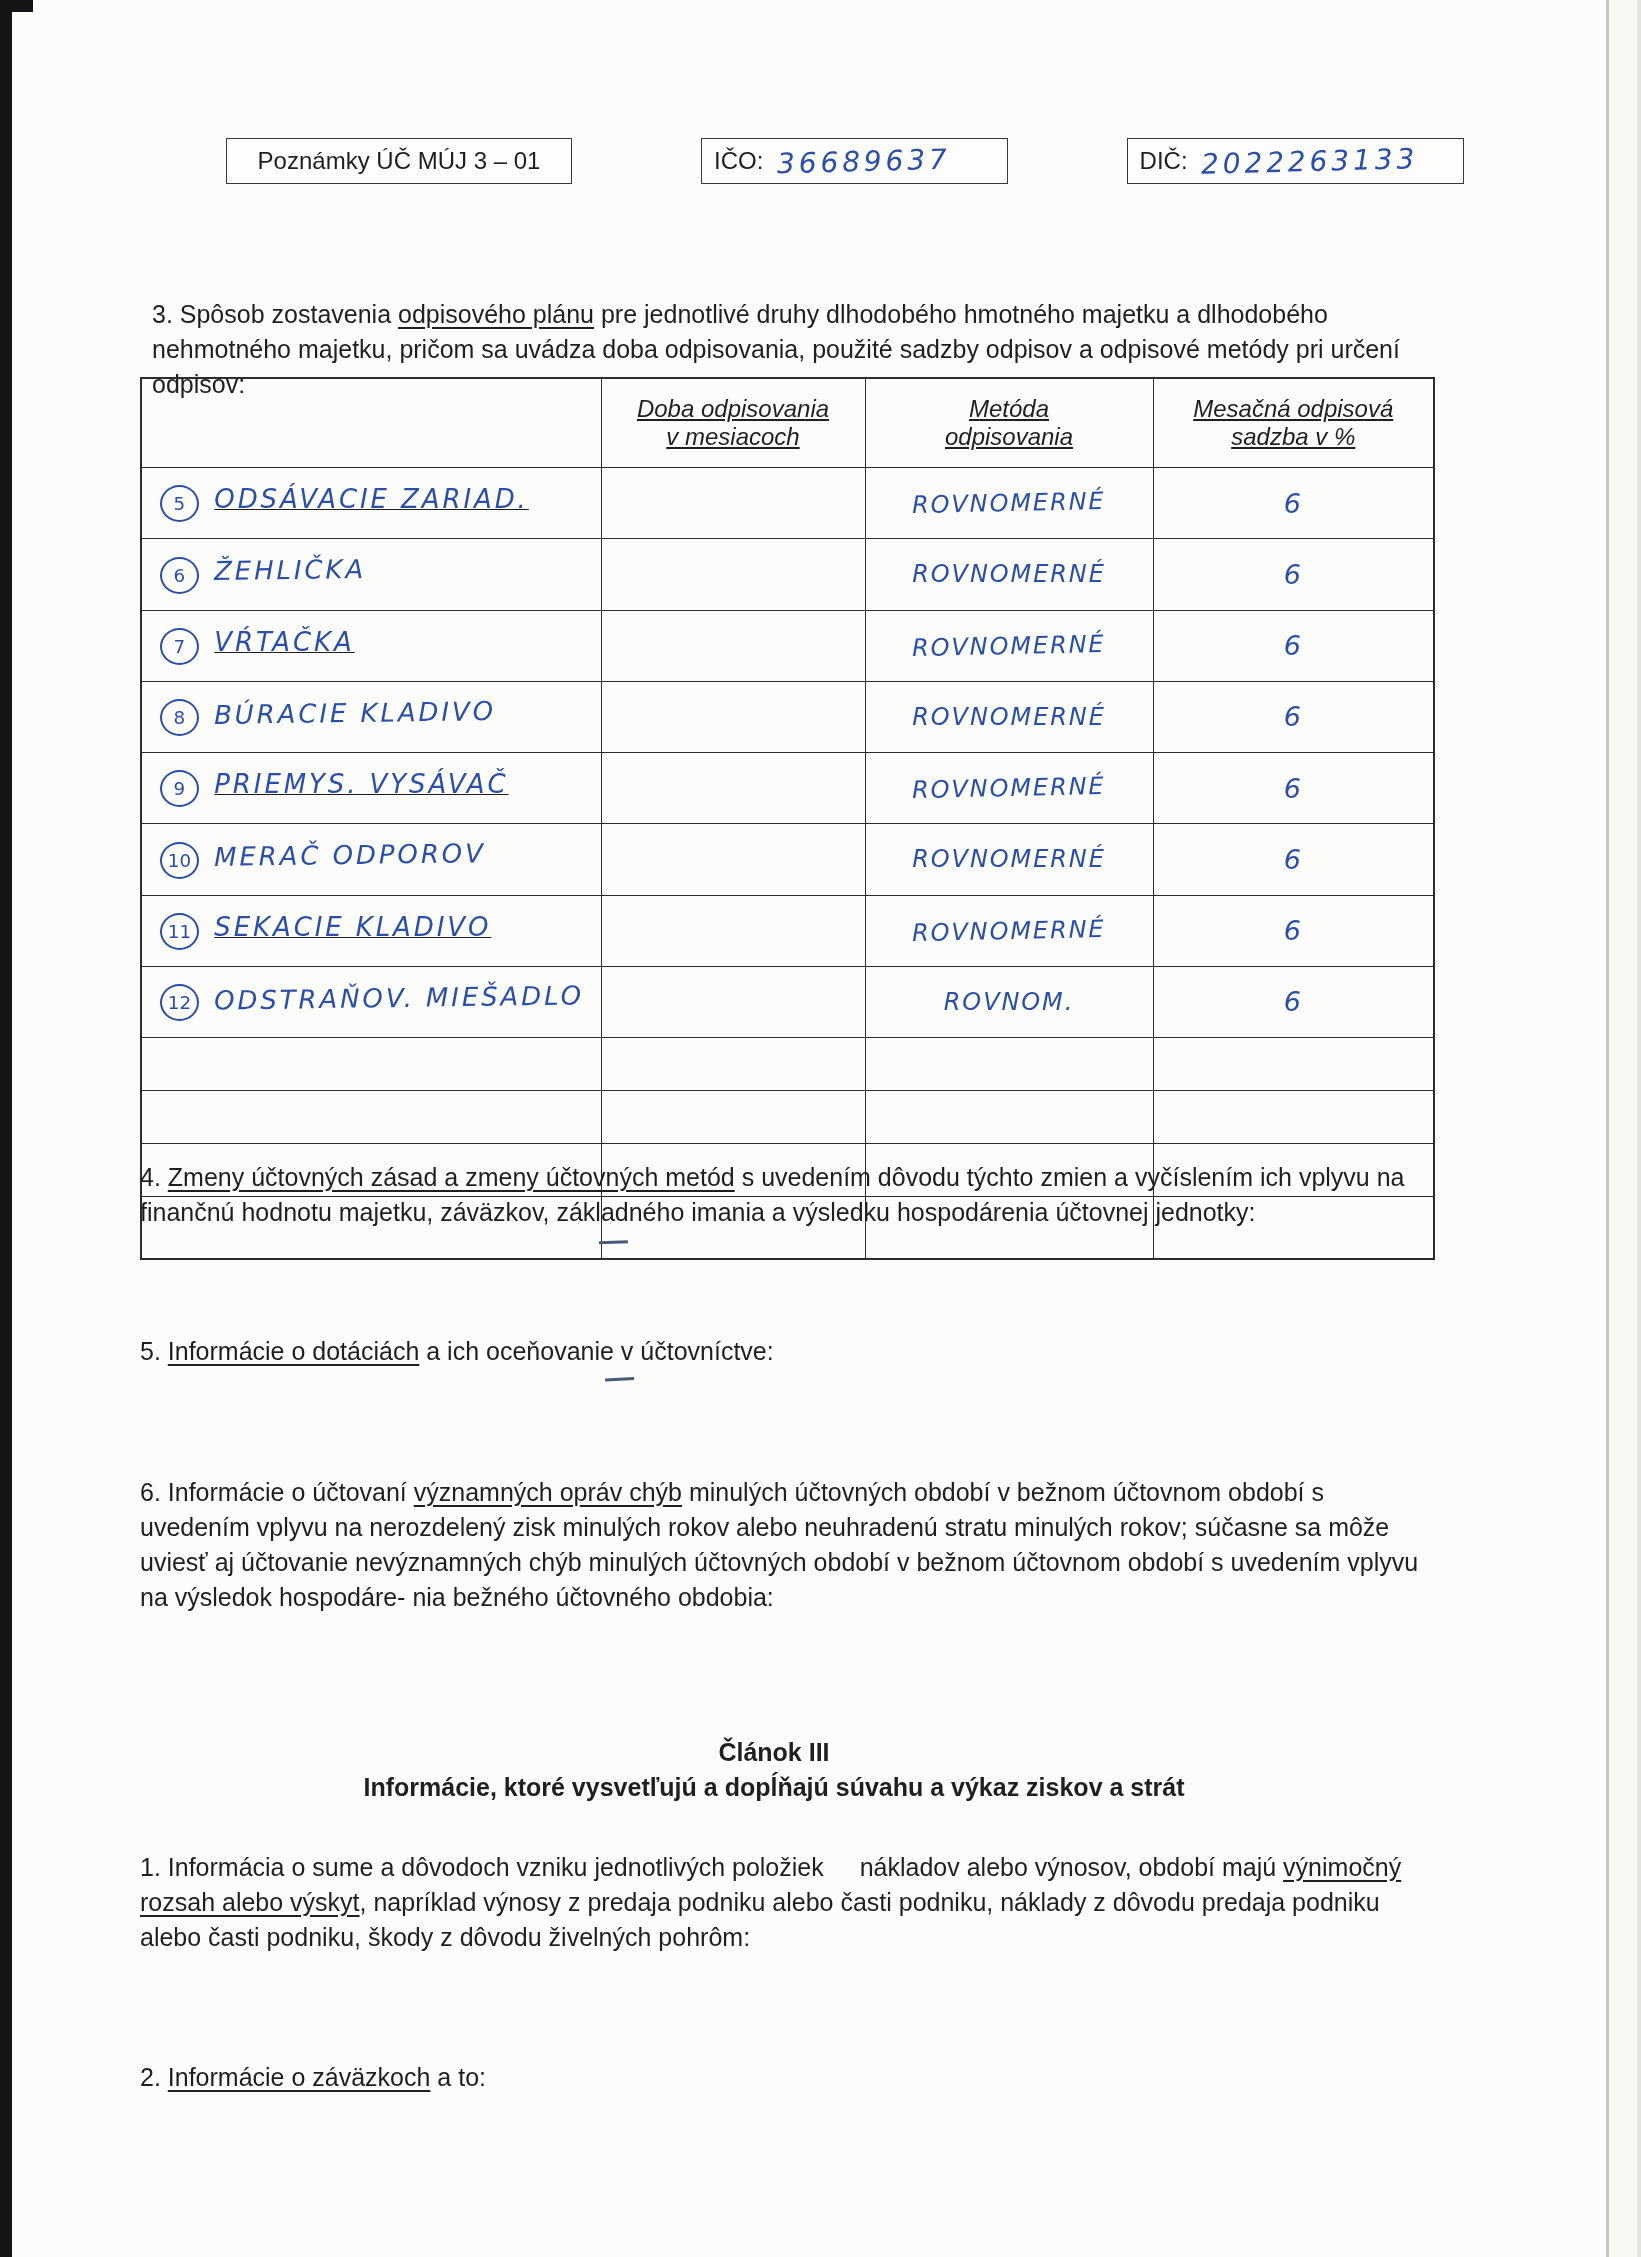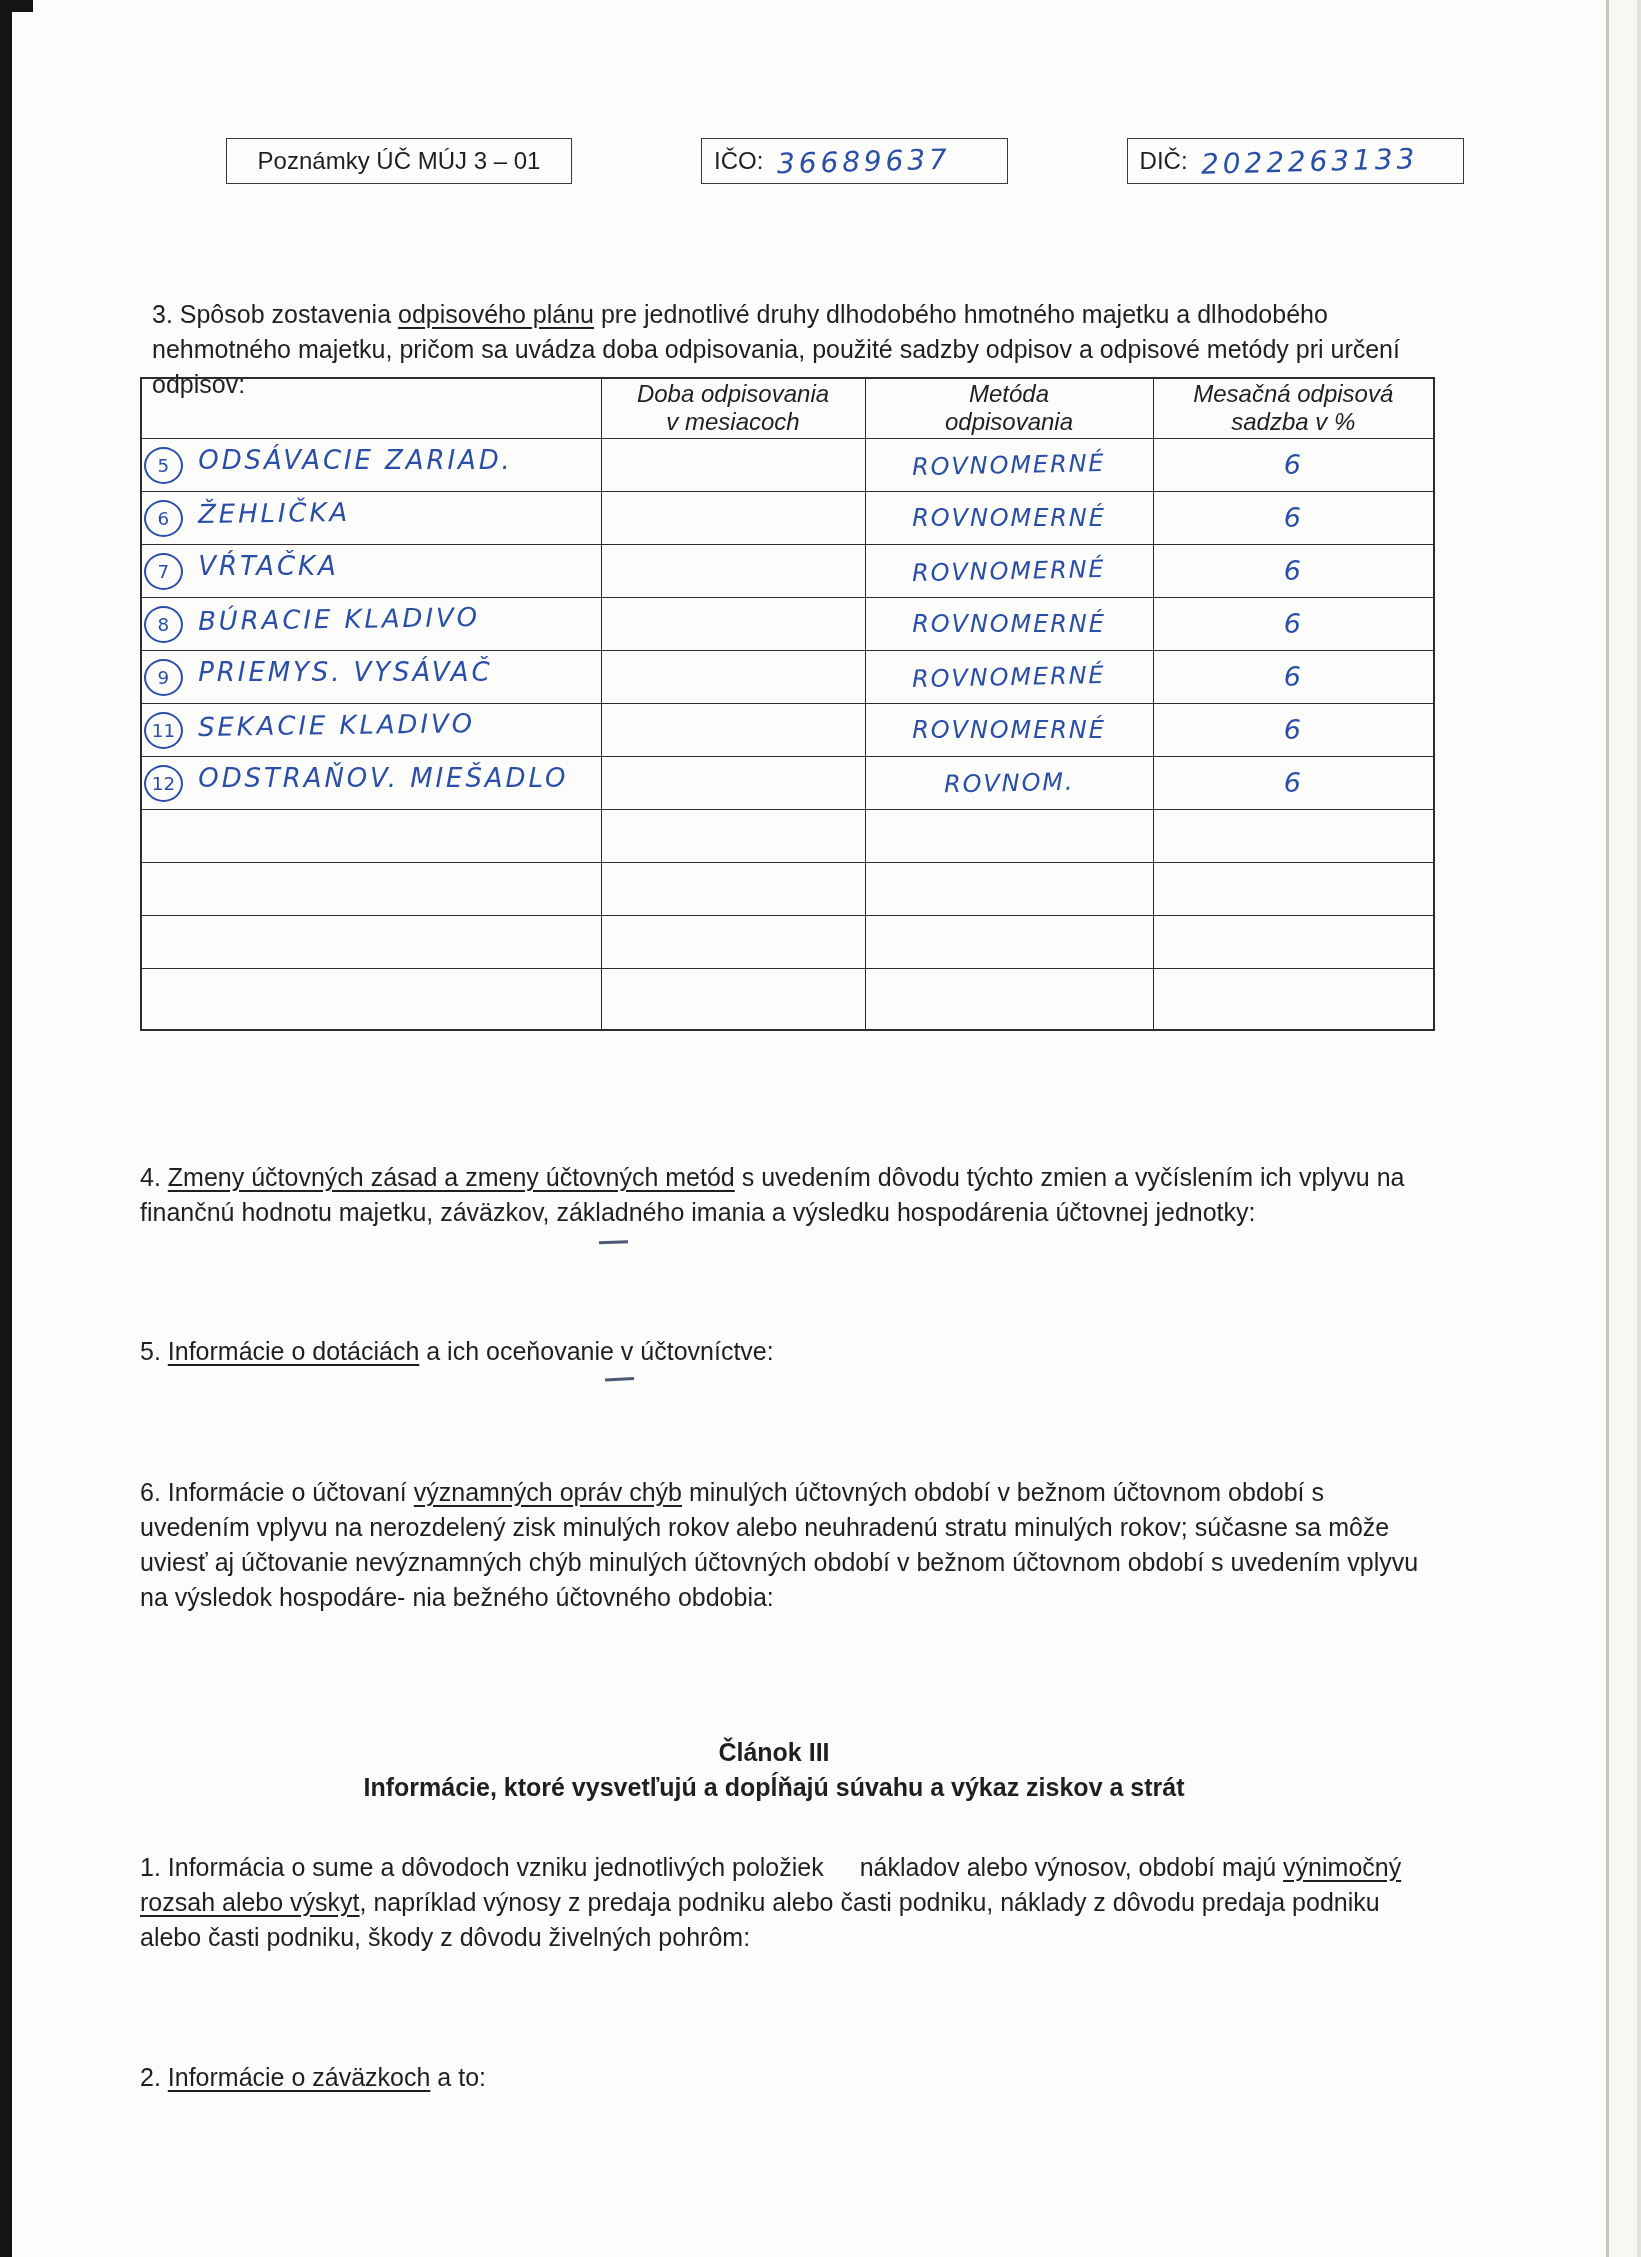--- a/index.html
+++ b/index.html
@@ -53,21 +53,22 @@
   
   table.dep{
     position:absolute;left:140px;top:377px;width:1292px;
     border-collapse:collapse;table-layout:fixed;
     border:2.9px solid #2c2c2c;
   }
   table.dep th, table.dep td{
     border:1.9px solid #2c2c2c;
     box-sizing:border-box;
     vertical-align:middle;
-    padding:0;
+    padding:16px;
+    text-decoration:underline;
   }
   .c-item{width:460px;}
   .c-doba{width:264px;}
   .c-met{width:288px;}
   .c-sad{width:281px;}
   tr.head-row th{
     height:60px;font-style:italic;font-weight:normal;font-size:24px;line-height:28px;text-align:center;
   }
   tr.data-row td{height:53px;}
   tr.data-row.last td{height:62px;}
@@ -143,20 +144,26 @@
     <td class="cell-met"><span class="hand met">ROVNOMERNÉ</span></td>
     <td><span class="hand sad">6</span></td>
   </tr>
   <tr class="data-row">
     <td class="cell-item"><span class="circ">9</span><span class="hand item">PRIEMYS. VYSÁVAČ</span></td>
     <td></td>
     <td class="cell-met"><span class="hand met">ROVNOMERNÉ</span></td>
     <td><span class="hand sad">6</span></td>
   </tr>
   <tr class="data-row">
+    <td class="cell-item"><span class="circ">10</span><span class="hand item">MERAČ ODPOROV</span></td>
+    <td></td>
+    <td class="cell-met"><span class="hand met">ROVNOMERNÉ</span></td>
+    <td><span class="hand sad">6</span></td>
+  </tr>
+  <tr class="data-row">
     <td class="cell-item"><span class="circ">11</span><span class="hand item">SEKACIE KLADIVO</span></td>
     <td></td>
     <td class="cell-met"><span class="hand met">ROVNOMERNÉ</span></td>
     <td><span class="hand sad">6</span></td>
   </tr>
   <tr class="data-row">
     <td class="cell-item"><span class="circ">12</span><span class="hand item">ODSTRAŇOV. MIEŠADLO</span></td>
     <td></td>
     <td class="cell-met"><span class="hand met">ROVNOM.</span></td>
     <td><span class="hand sad">6</span></td>

